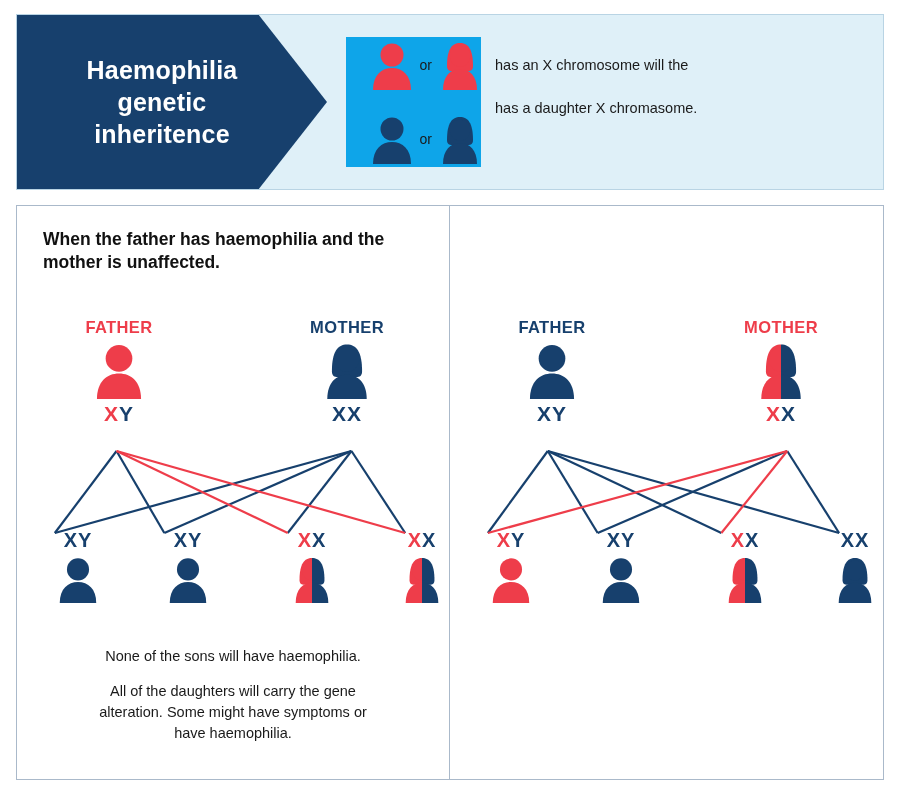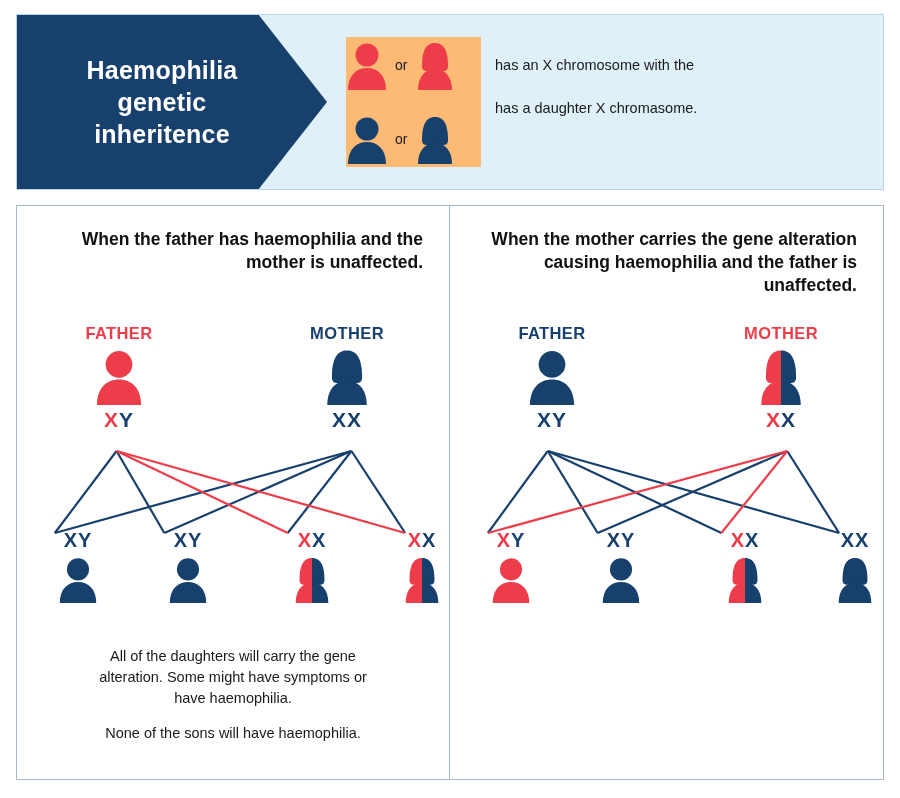--- a/index.html
+++ b/index.html
@@ -22,47 +22,47 @@
     background:#17406d;
     clip-path:polygon(0 0, 78% 0, 100% 50%, 78% 100%, 0 100%);
     display:flex;align-items:center;justify-content:center;
   }
   .header-title{
     color:#ffffff;font-size:25px;font-weight:bold;line-height:1.28;
     text-align:center;width:230px;margin-left:-20px;letter-spacing:.2px;
   }
   .legend-card{
     position:absolute;left:329px;top:22px;width:135px;height:130px;
-    background:#fdba74;display:flex;flex-direction:column;
-    align-items:flex-start;justify-content:center;gap:17px;
+    background:#0ea5e9;display:flex;flex-direction:column;
+    align-items:flex-end;justify-content:center;gap:17px;
   }
   .legend-row{display:flex;align-items:center;justify-content:center;height:60px;}
   .legend-or{font-size:14px;color:#1a1a1a;margin:0 7px;}
   .legend-texts{
     position:absolute;left:478px;top:40px;width:390px;
   }
   .legend-line{
     font-size:14.5px;color:#1a1a1a;line-height:1.42;
   }
   .legend-block2{margin-top:22px;}
 
   
   .panels{
     position:absolute;left:16px;top:205px;width:868px;height:575px;
     border:1px solid #aab9ca;box-sizing:border-box;display:flex;background:#fff;
   }
   .panel{flex:1 1 50%;position:relative;box-sizing:border-box;}
   .panel.left{border-right:1px solid #aab9ca;}
   .panel-heading{
-    margin:22px 26px 0;text-align:right;font-size:17.5px;font-weight:bold;
+    margin:22px 26px 0;text-align:left;font-size:17.5px;font-weight:bold;
     color:#111111;line-height:1.32;
   }
 
   
-  .parents{position:absolute;top:118px;left:0;width:100%;height:120px;text-decoration:underline;}
+  .parents{position:absolute;top:112px;left:0;width:100%;height:120px;text-decoration:underline;}
   .parent{position:absolute;text-align:center;width:120px;}
   .parent-label{font-size:16.5px;font-weight:bold;letter-spacing:.4px;}
   .figure-wrap{height:60px;display:flex;align-items:flex-end;justify-content:center;margin-top:2px;}
   .chrom{font-size:21px;font-weight:bold;letter-spacing:1px;margin-top:3px;}
   .red{color:#ee3d4a;}
   .blue{color:#17406d;}
 
   
   .lines{position:absolute;left:0;top:243px;width:100%;height:86px;}
 
@@ -120,21 +120,21 @@
             <path d="M8 26 C8 9 13 3 21 3 C29 3 34 9 34 26 C34 30 32 31 29 31 L13 31 C10 31 8 30 8 26 Z" fill="#17406d"></path>
             <circle cx="21" cy="16" r="10.5" fill="#17406d"></circle>
             <path d="M4 50 C4 36 11.5 29 21 29 C30.5 29 38 36 38 50 Z" fill="#17406d"></path>
           </svg>
         </span>
       </div>
     </div>
 
     <div class="legend-texts">
       <div>
-        <div class="legend-line">has an X chromosome with the</div>
+        <div class="legend-line">has an X chromosome will the</div>
       </div>
       <div class="legend-block2">
         <div class="legend-line">has a daughter X chromasome.</div>
       </div>
     </div>
   </div>
 
   <div class="panels">
 
     <div class="panel left">
@@ -247,27 +247,26 @@
                 <path d="M8 26 C8 9 13 3 21 3 C29 3 34 9 34 26 C34 30 32 31 29 31 L13 31 C10 31 8 30 8 26 Z" fill="#17406d"></path>
                 <circle cx="21" cy="16" r="10.5" fill="#17406d"></circle>
                 <path d="M4 50 C4 36 11.5 29 21 29 C30.5 29 38 36 38 50 Z" fill="#17406d"></path>
               </g>
             </svg>
           </div>
         </div>
       </div>
 
       <div class="captions">
+        <div class="caption" style="padding:0 18px;">None of the sons will have haemophilia.</div>
         <div class="caption" style="padding:0 48px;">All of the daughters will carry the gene alteration. Some might have symptoms or have haemophilia.</div>
-        <div class="caption" style="padding:0 18px;">None of the sons will have haemophilia.</div>
       </div>
     </div>
 
     <div class="panel right">
-      <div class="panel-heading">When the mother carries the gene alteration causing haemophilia and the father is unaffected.</div>
 
       <div class="parents">
         <div class="parent" style="left:42px;">
           <div class="parent-label blue">FATHER</div>
           <div class="figure-wrap">
             <svg width="52" height="58" viewBox="0 0 42 50" aria-hidden="true">
               <circle cx="21" cy="15" r="11.5" fill="#17406d"></circle>
               <path d="M2 50 C2 35 10.5 28 21 28 C31.5 28 40 35 40 50 Z" fill="#17406d"></path>
             </svg>
           </div>

